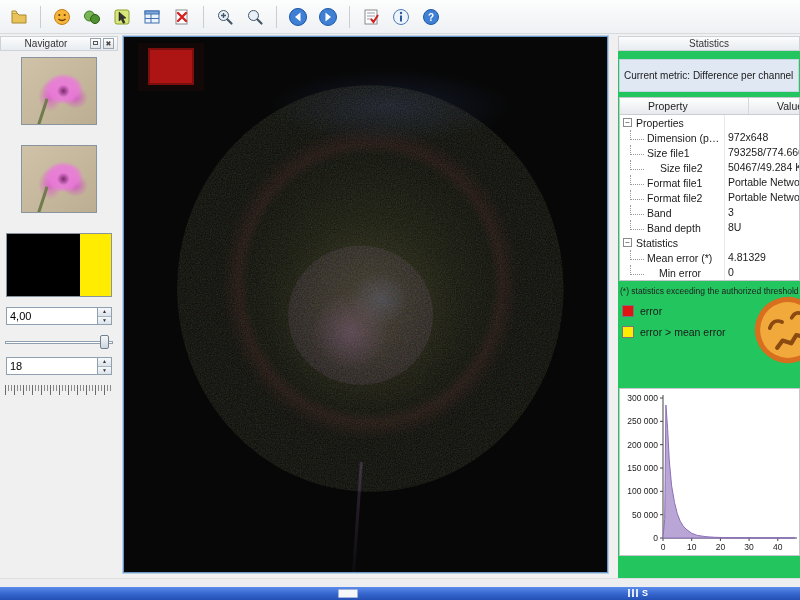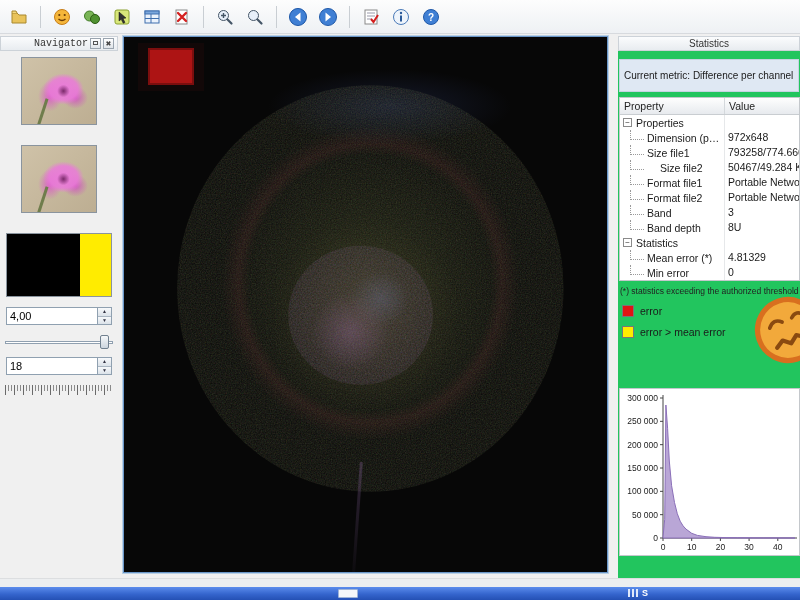--- a/index.html
+++ b/index.html
@@ -22,21 +22,21 @@
   }
   .tsep { width:1px; height:22px; background:#c9ced3; margin:0 4px; }
 
   
   .dock-title {
     height:15px; background:linear-gradient(#fbfcfd,#e8ecf0);
     border:1px solid #ccd2d8; font-size:10px; color:#333;
     display:flex; align-items:center; padding:0 3px;
   }
   .dock-title .t-center { flex:1; text-align:center; }
-  .dock-title .t-left { flex:1; text-align:right;font-family:Liberation Mono, monospace; }
+  .dock-title .t-left { flex:1; text-align:center; }
   .mini-btn {
     width:11px; height:11px; border:1px solid #9aa4ae; background:linear-gradient(#ffffff,#dfe4e9);
     font-size:7px; line-height:9px; text-align:center; color:#444; margin-left:2px; cursor:pointer;
   }
   .mini-btn .sq { display:block; width:5px; height:4px; border:1px solid #555; margin:2px auto 0; }
 
   
   .navigator {
     position:absolute; left:0; top:36px; width:118px; bottom:22px;
     background:#f0f0f0;
@@ -129,21 +129,21 @@
   .metric-bar {
     margin:8px 1px 0 1px; height:33px; background:#dfe8f3; border:1px solid #c6d3e2;
     font-size:10px; display:flex; align-items:center; padding:0 4px; color:#1a1a1a;
     white-space:nowrap; overflow:hidden;
   }
   .stats-table {
     margin:5px 0 0 1px; border:1px solid #c4c8cc; background:#fff; width:181px;
     font-size:10.5px; overflow:hidden;
   }
   .thead { display:flex; height:17px; background:linear-gradient(#fefefe,#e7eaee); border-bottom:1px solid #c9cdd1; }
-  .thead .hc { padding:2px 4px; color:#222; overflow:hidden; white-space:nowrap; cursor:pointer; }
+  .thead .hc { padding:2px 4px; color:#222; overflow:hidden; white-space:nowrap; cursor:pointer;margin-left:24px; }
   .thead .hc:first-child { width:105px; border-right:1px solid #d4d8dc; }
   .thead .hc:last-child { flex:1; }
   .trow { display:flex; height:15px; cursor:default; }
   .trow .tcell { overflow:hidden; white-space:nowrap; padding:1px 3px; }
   .trow .tlabel { width:105px; border-right:1px solid #e6e8ea; display:flex; align-items:center; }
   .trow .tvalue { flex:1; }
   .treebox {
     display:inline-block; width:9px; height:9px; border:1px solid #8a8a8a; background:#fff;
     font-size:8px; line-height:7px; text-align:center; color:#333; margin-right:4px; flex:none;
   }
@@ -417,21 +417,21 @@
         <div class="trow tchild">
           <div class="tcell tlabel">
             <span class="elbow"></span>
             <span style="overflow: hidden; text-overflow: ellipsis; white-space: nowrap;">Mean error (*)</span>
           </div>
           <div class="tcell tvalue">4.81329</div>
         </div>
         <div class="trow tchild">
           <div class="tcell tlabel">
             <span class="elbow"></span>
-            <span style="overflow: hidden; text-overflow: ellipsis; white-space: nowrap;">Min error</span>
+            <span style="overflow: hidden; text-overflow: ellipsis; white-space: nowrap; margin-left: 12px;">Min error</span>
           </div>
           <div class="tcell tvalue">0</div>
         </div>
       </div>
   </div>
 
   <div class="footnote">(*) statistics exceeding the authorized threshold</div>
 
   <div class="legend-row">
     <span class="legend-swatch" style="background: rgb(225, 20, 20);"></span>

